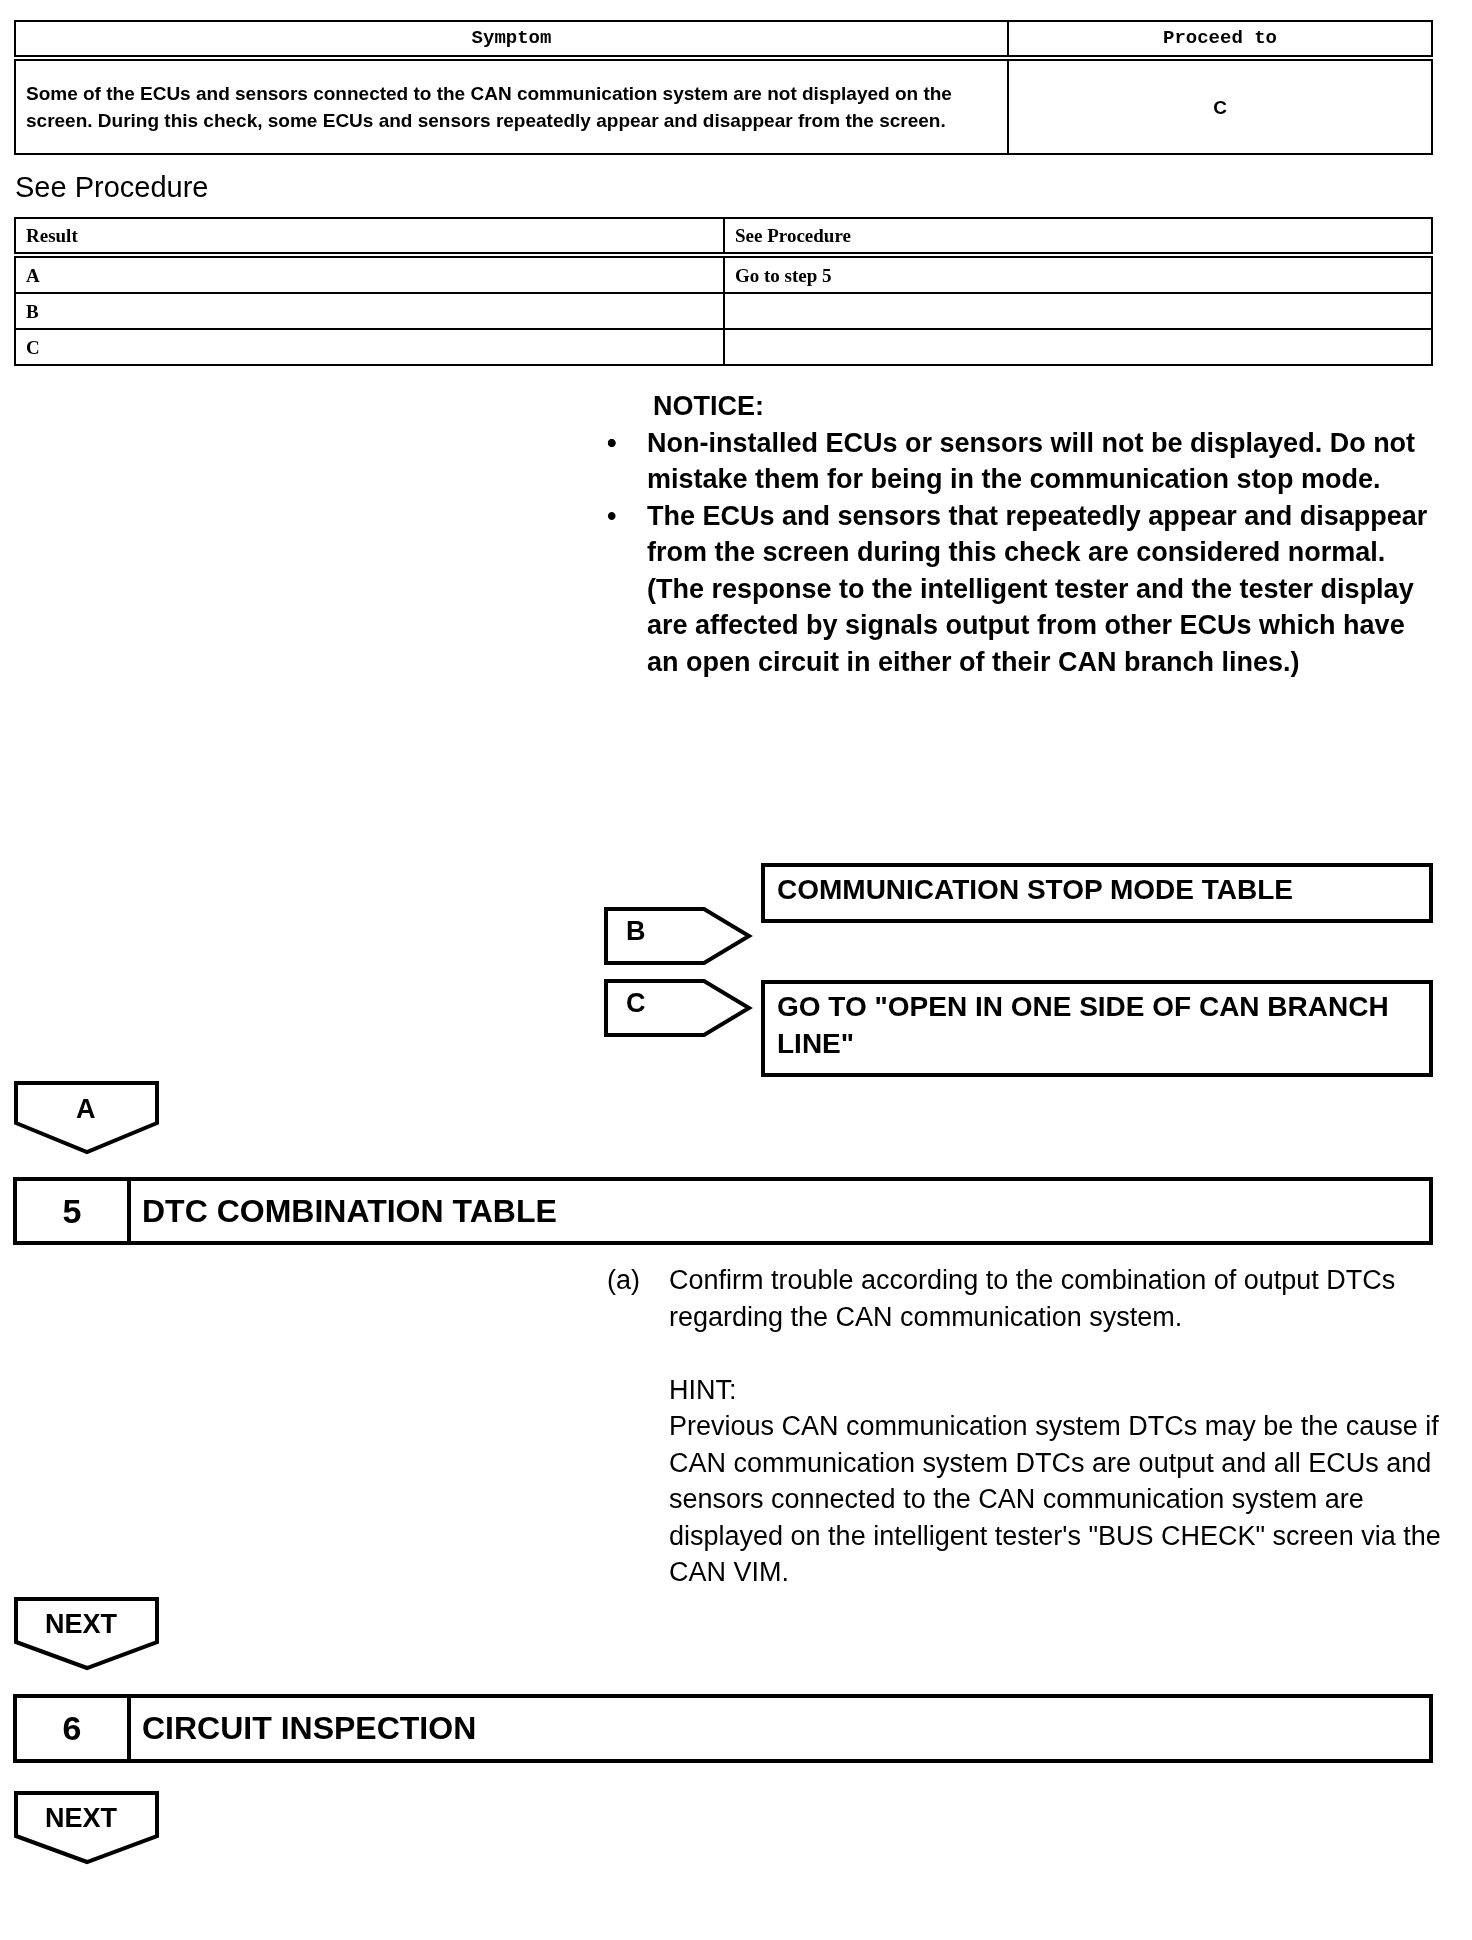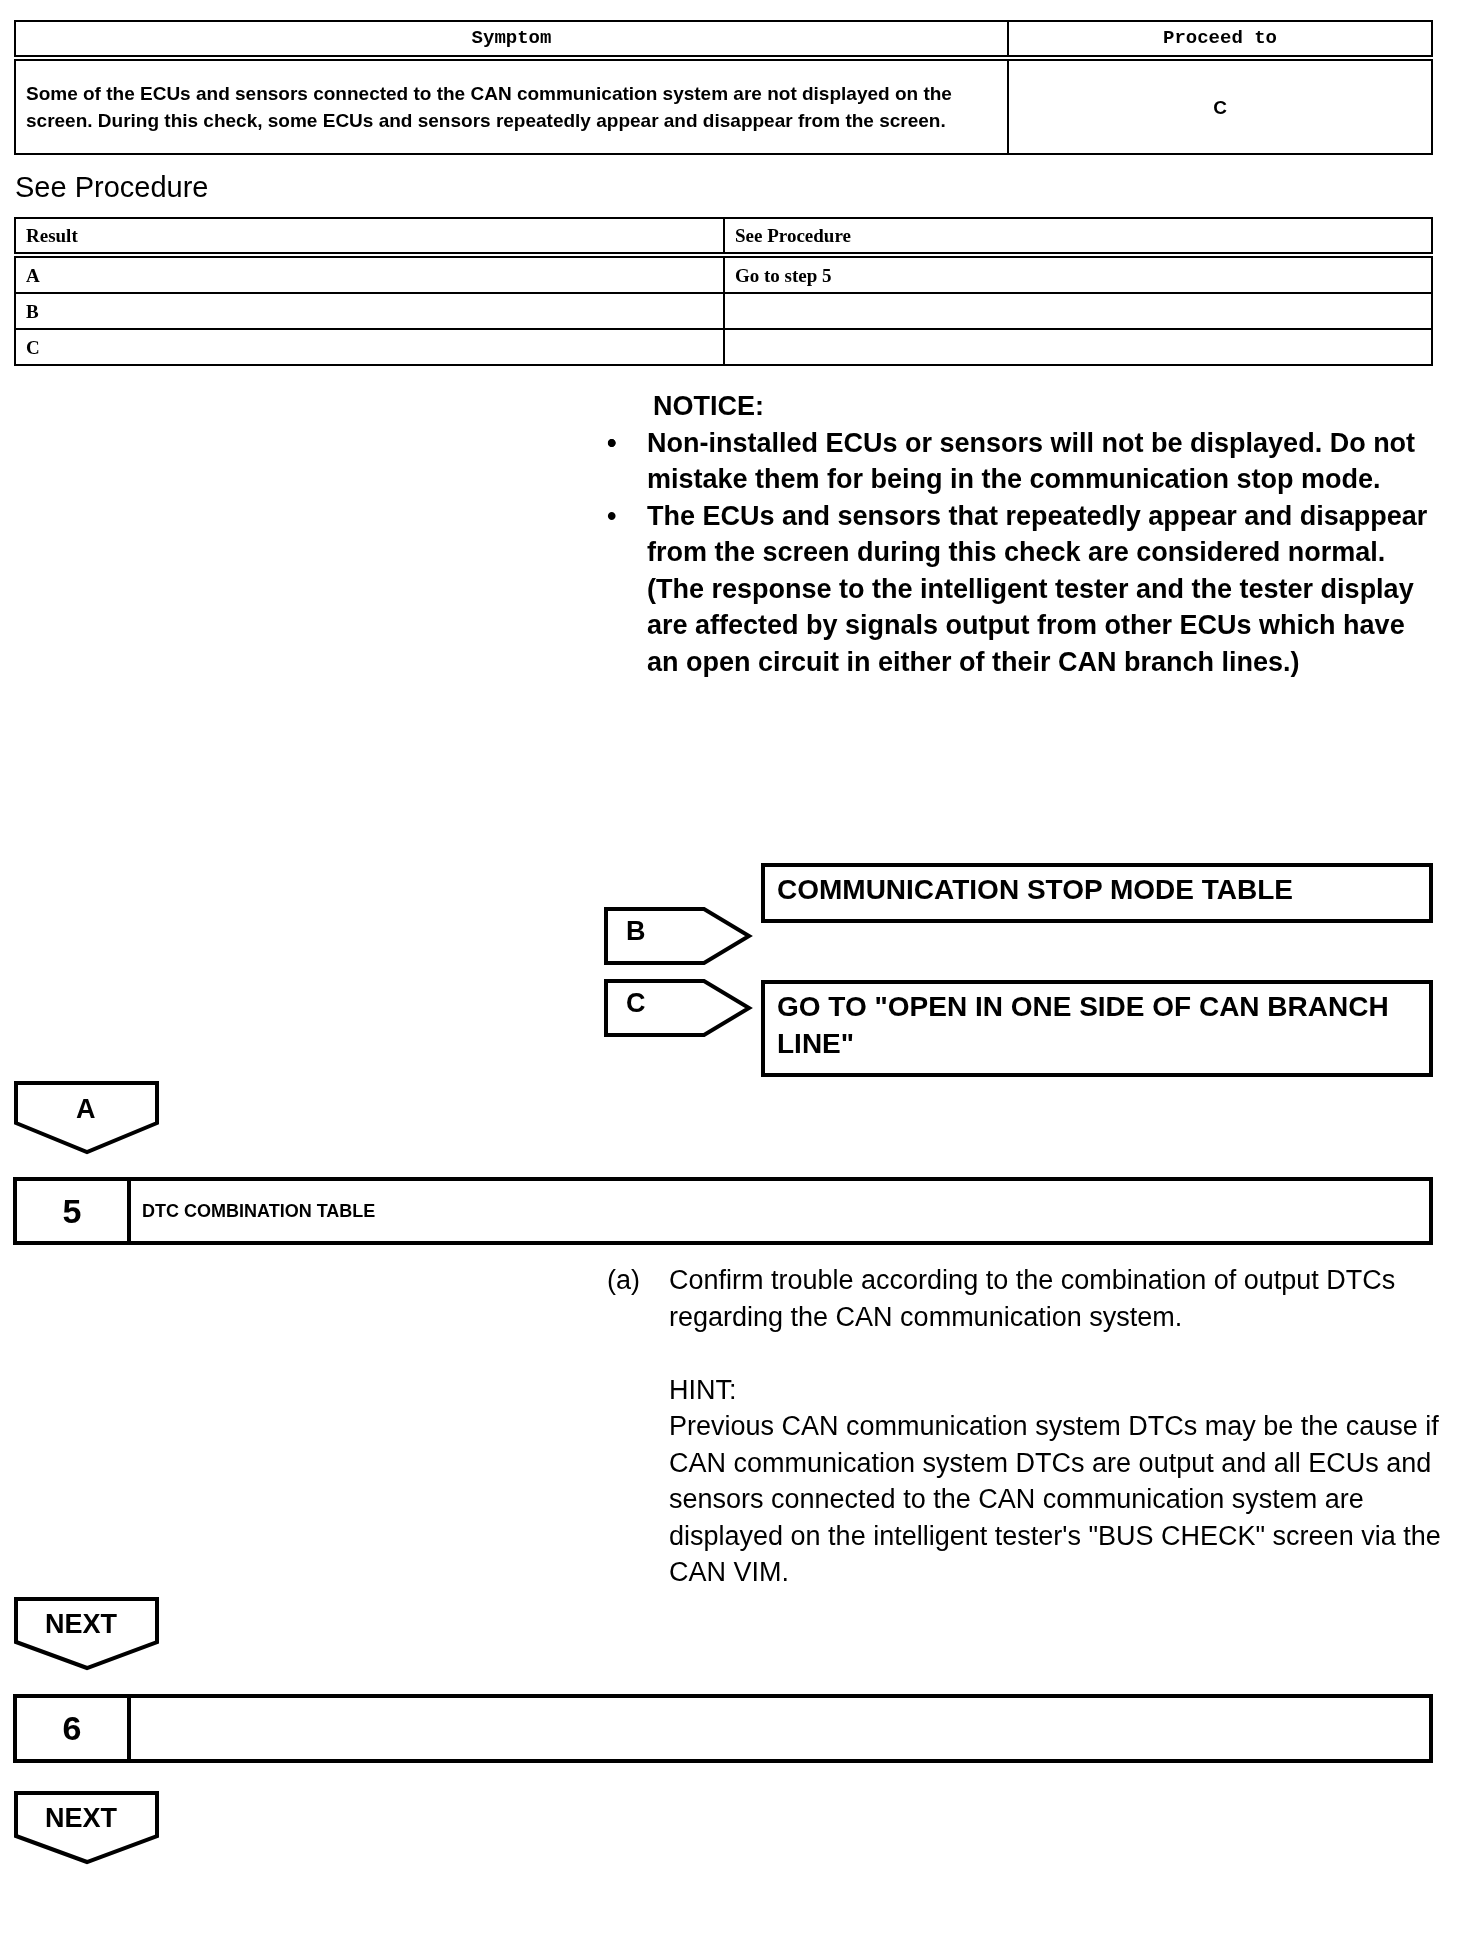--- a/index.html
+++ b/index.html
@@ -31,21 +31,21 @@
 
   
   .flow-label { position:absolute; font-weight:bold; font-size:27px; }
   .target-box { position:absolute; border:4px solid #000; box-sizing:border-box;
                 font-weight:bold; font-size:28px; line-height:37px; padding:4px 12px; }
   svg.shape { position:absolute; overflow:visible; }
 
   
   .step { position:absolute; left:13px; width:1420px; border:4px solid #000; box-sizing:border-box; display:flex; }
   .step .num { width:110px; border-right:4px solid #000; font-weight:bold; font-size:34px; display:flex; align-items:center; justify-content:center; }
-  .step .title { flex:1; font-weight:bold; font-size:18px; display:flex; align-items:center; padding-left:11px; }
+  .step .title { flex:1; font-weight:bold; font-size:32px; display:flex; align-items:center; padding-left:11px; }
 
   #step5-body { left:607px; top:1262px; width:840px; font-size:27px; line-height:36.5px; }
   #step5-body .label { position:absolute; left:0; top:0; }
   #step5-body .text { margin-left:62px; }
   #step5-body .gap { height:36.5px; }
 </style>
 </head>
 <body>
 
 <table class="grid" id="symptom-table">
@@ -147,18 +147,19 @@
   <div class="text">Previous CAN communication system DTCs may be the cause if CAN communication system DTCs are output and all ECUs and sensors connected to the CAN communication system are displayed on the intelligent tester's "BUS CHECK" screen via the CAN VIM.</div>
 </div>
 
 <svg class="shape" style="left:14px;top:1597px;" width="146" height="74" viewBox="0 0 146 74">
   <polygon points="2,2 143,2 143,45 73,71 2,45" fill="#fff" stroke="#000" stroke-width="4"></polygon>
 </svg>
 <div class="flow-label" style="left:45px;top:1609px;font-size:27px;">NEXT</div>
 
 <div class="step" style="top:1694px;height:69px;">
   <div class="num">6</div>
+  <div class="title">CIRCUIT INSPECTION</div>
 </div>
 
 <svg class="shape" style="left:14px;top:1791px;" width="146" height="74" viewBox="0 0 146 74">
   <polygon points="2,2 143,2 143,45 73,71 2,45" fill="#fff" stroke="#000" stroke-width="4"></polygon>
 </svg>
 <div class="flow-label" style="left:45px;top:1803px;font-size:27px;">NEXT</div>
 
 </body></html>

